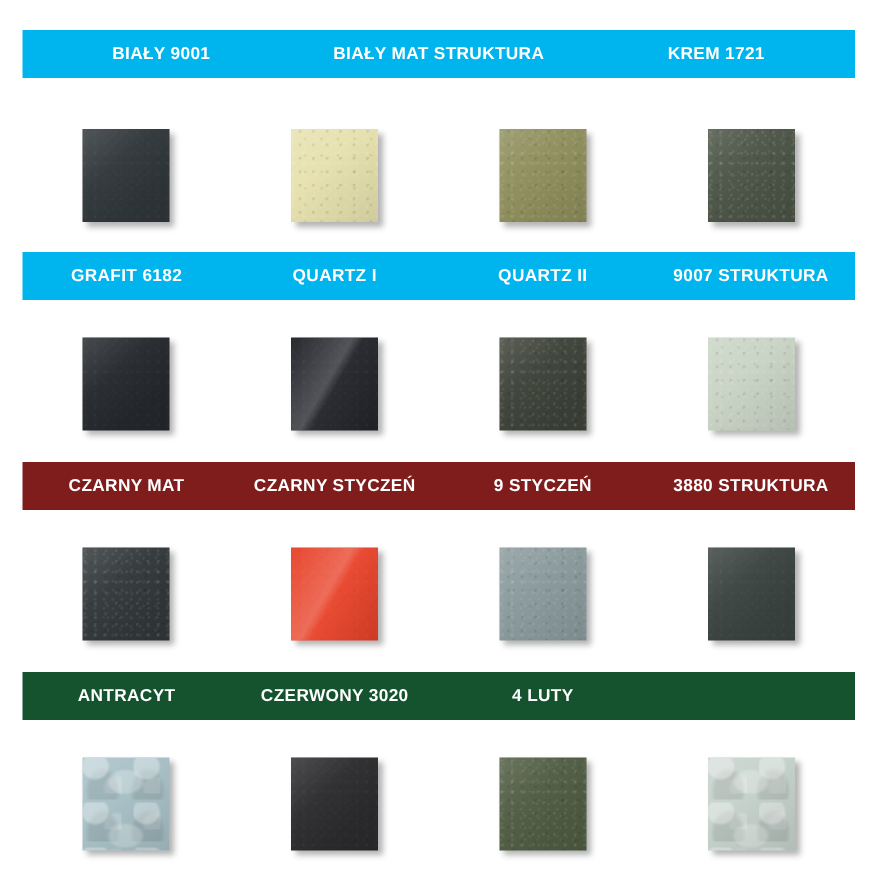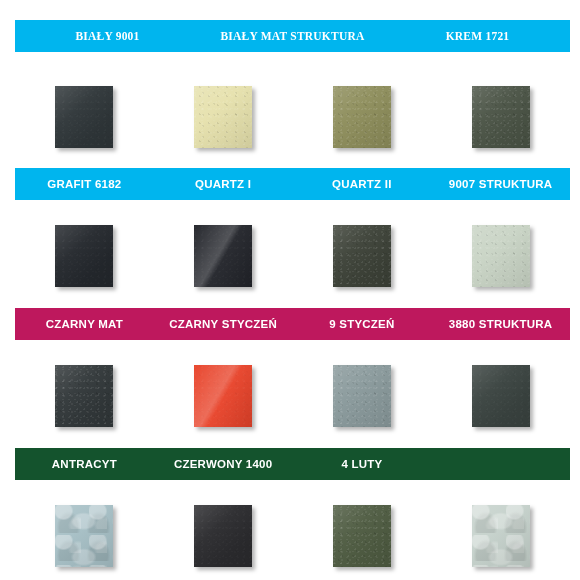--- a/index.html
+++ b/index.html
@@ -94,21 +94,21 @@
     background-image:
       radial-gradient(ellipse at 25% 20%, rgba(255,255,255,0.40) 0 8px, transparent 10px),
       radial-gradient(ellipse at 70% 45%, rgba(255,255,255,0.30) 0 10px, transparent 13px),
       radial-gradient(ellipse at 45% 80%, rgba(0,0,0,0.10) 0 9px, transparent 12px),
       radial-gradient(ellipse at 88% 85%, rgba(255,255,255,0.25) 0 7px, transparent 10px);
     background-size: 34px 30px, 41px 36px, 30px 28px, 26px 24px;
     opacity: 0.85;
   }
 
   
-  .r0 { top: 20px; font-family: Liberation Serif, serif; }
+  .r0 { top: 20px; }
   .s0 { top: 86px; }
   .r1 { top: 168px; }
   .s1 { top: 225px; }
   .r2 { top: 308px; }
   .s2 { top: 365px; }
   .r3 { top: 448px; }
   .s3 { top: 505px; }
 </style>
 </head>
 <body style="background: rgb(255, 255, 255);">
@@ -149,21 +149,21 @@
       <div class="swatch gloss flat" style="background-color: rgb(34, 36, 42);"></div>
     </div>
     <div class="swatch-cell">
       <div class="swatch" style="background-color: rgb(61, 66, 56);"></div>
     </div>
     <div class="swatch-cell">
       <div class="swatch" style="background-color: rgb(201, 212, 197);"></div>
     </div>
   </div>
 
-  <div class="label-bar r2" style="background-color: #be185d;">
+  <div class="label-bar r2" style="background-color: #7f1d1d;">
     <div class="label-cell" style="color: rgb(255, 255, 255);">CZARNY MAT</div>
     <div class="label-cell" style="color: rgb(255, 255, 255);">CZARNY STYCZEŃ</div>
     <div class="label-cell" style="color: rgb(255, 255, 255);">9 STYCZEŃ</div>
     <div class="label-cell" style="color: rgb(255, 255, 255);">3880 STRUKTURA</div>
   </div>
   <div class="swatch-row s2">
     <div class="swatch-cell">
       <div class="swatch" style="background-color: rgb(50, 56, 58);"></div>
     </div>
     <div class="swatch-cell">
@@ -172,21 +172,21 @@
     <div class="swatch-cell">
       <div class="swatch" style="background-color: rgb(138, 154, 156);"></div>
     </div>
     <div class="swatch-cell">
       <div class="swatch flat" style="background-color: rgb(58, 67, 64);"></div>
     </div>
   </div>
 
   <div class="label-bar r3" style="background-color: #14532d;">
     <div class="label-cell" style="color: rgb(255, 255, 255);">ANTRACYT</div>
-    <div class="label-cell" style="color: rgb(255, 255, 255);">CZERWONY 1400</div>
+    <div class="label-cell" style="color: rgb(255, 255, 255);">CZERWONY 3020</div>
     <div class="label-cell" style="color: rgb(255, 255, 255);">4 LUTY</div>
     <div class="label-cell" style="color: rgb(255, 255, 255); margin-top: 43px;">CIEMNY CHROM</div>
   </div>
   <div class="swatch-row s3">
     <div class="swatch-cell">
       <div class="swatch mottled" style="background-color: rgb(167, 192, 198);"></div>
     </div>
     <div class="swatch-cell">
       <div class="swatch flat" style="background-color: rgb(43, 43, 46);"></div>
     </div>

